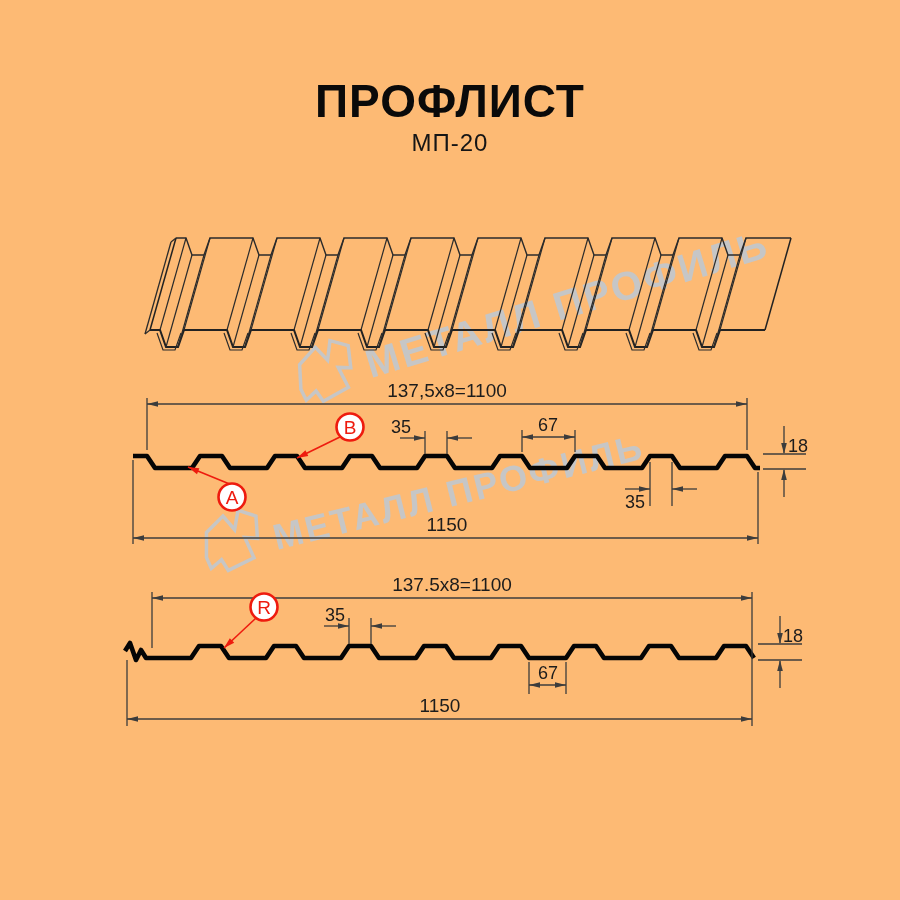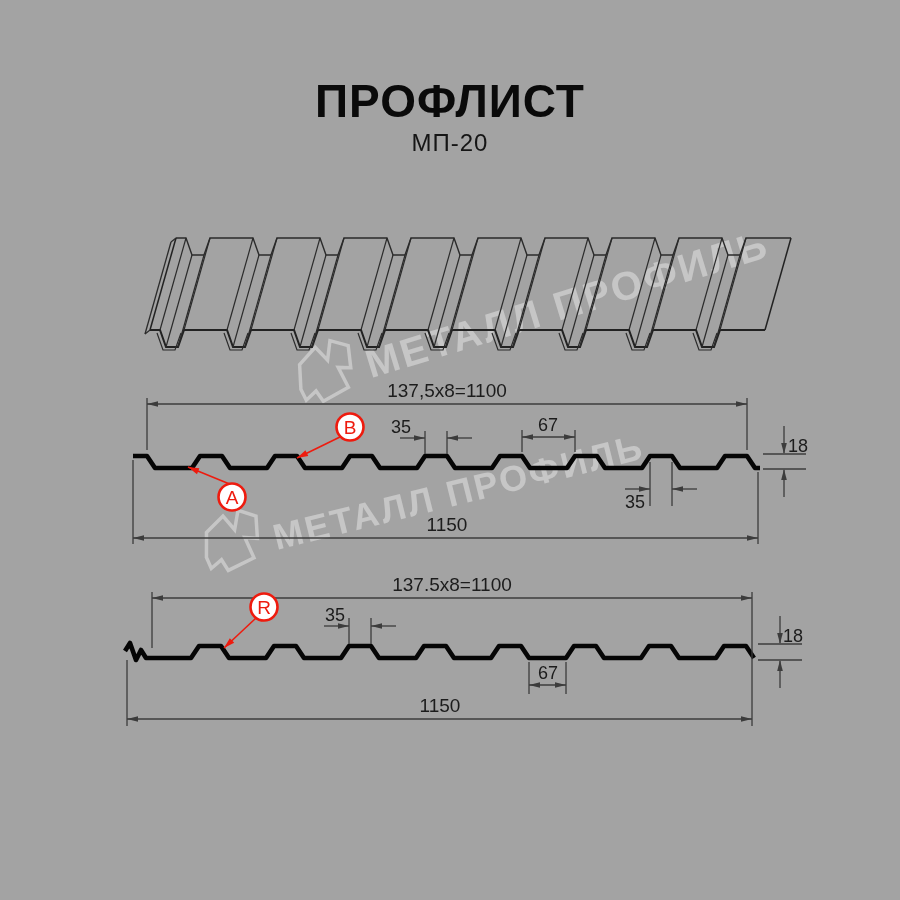--- a/index.html
+++ b/index.html
@@ -1,16 +1,16 @@
 <!DOCTYPE html>
 <html><head>
 <meta charset="utf-8">
 <style>
   html,body{margin:0;padding:0;background:#fff;}
-  .stage{position:relative;width:900px;height:900px;background:#a3a3a3;overflow:hidden;
+  .stage{position:relative;width:900px;height:900px;background:#fdba74;overflow:hidden;
          font-family:"Liberation Sans", sans-serif;}
   .page-title{position:absolute;top:74px;left:0;right:0;text-align:center;
               font-size:46px;font-weight:700;letter-spacing:1px;color:#0a0a0a;}
   .page-subtitle{position:absolute;top:129px;left:0;right:0;text-align:center;
               font-size:24px;font-weight:500;letter-spacing:1px;color:#151515;}
   .footer-note{position:absolute;top:798px;left:0;right:0;text-align:center;
               font-size:22px;font-weight:700;letter-spacing:0.5px;color:#1b1b1b;}
   svg{position:absolute;left:0;top:0;}
   text{font-family:"Liberation Sans", sans-serif;}
 </style>

